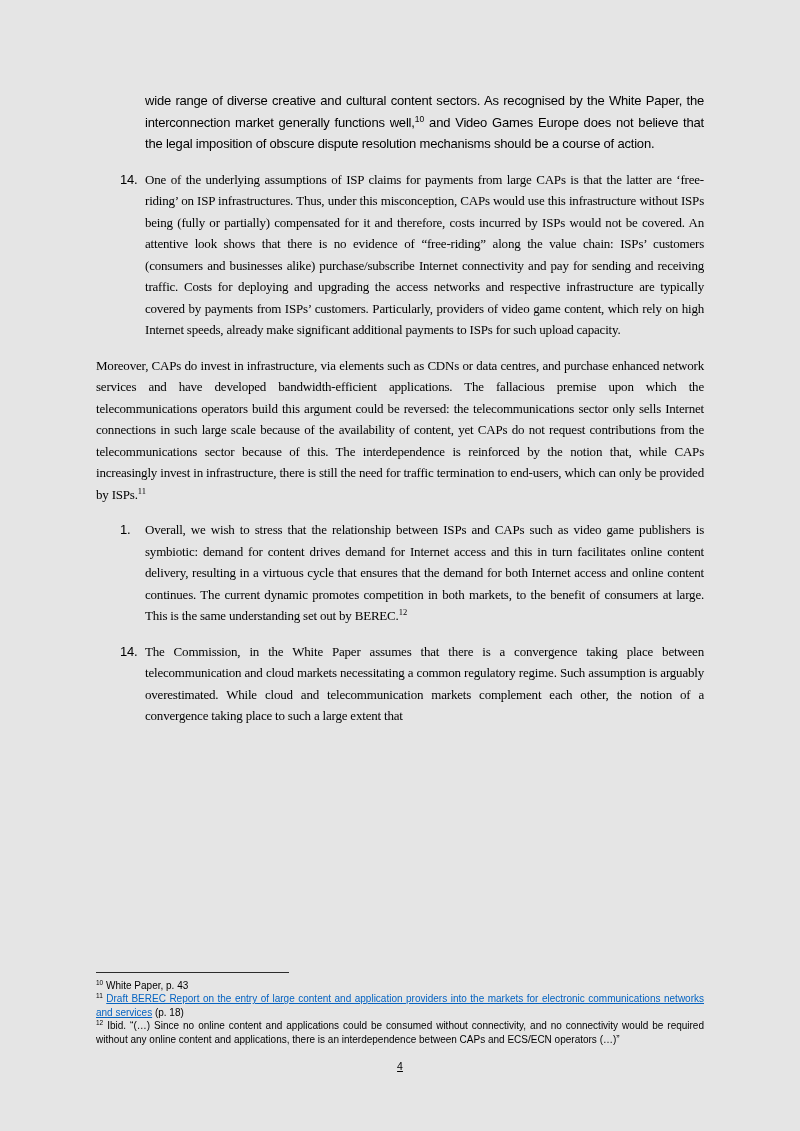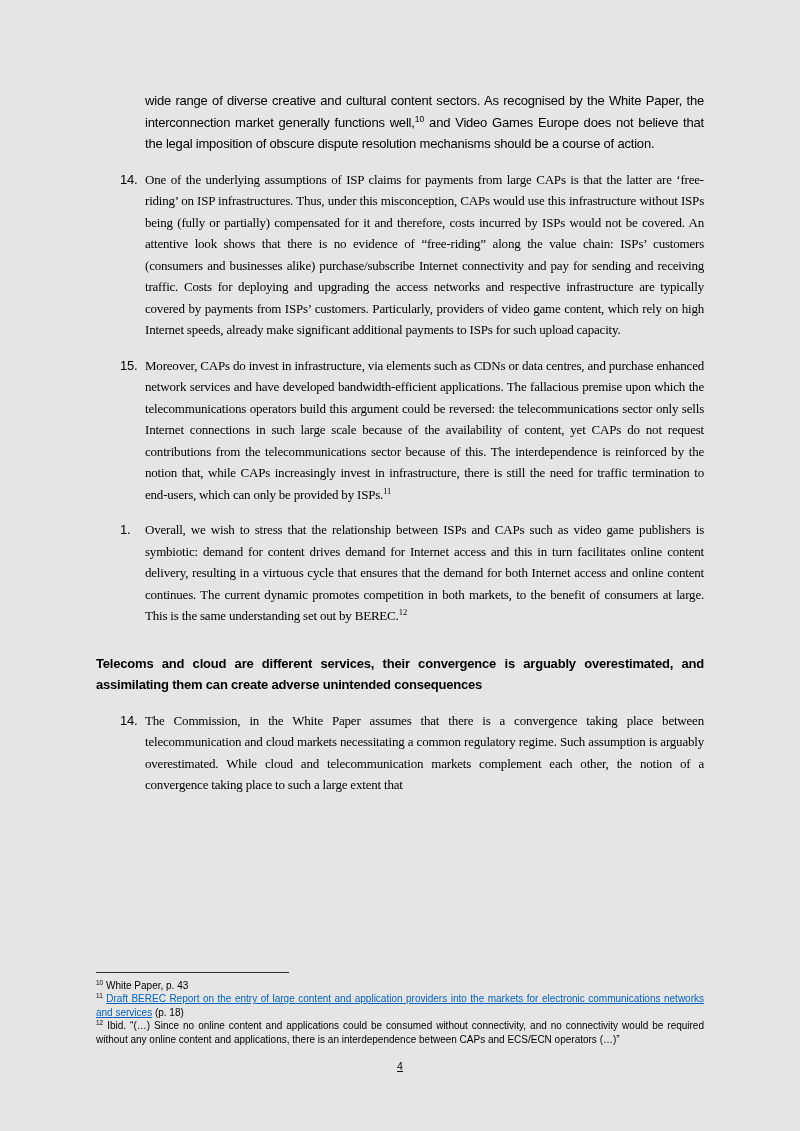--- a/index.html
+++ b/index.html
@@ -75,30 +75,28 @@
   <div class="content">
 
     <p class="para hang"><span>wide range of diverse creative and cultural content sectors. As recognised by the White Paper, the interconnection market generally functions well,</span><sup>10</sup><span> and Video Games Europe does not believe that the legal imposition of obscure dispute resolution mechanisms should be a course of action.</span></p>
 
     <div class="item">
       <span class="num">14.</span>
       <p class="itxt"><span>One of the underlying assumptions of ISP claims for payments from large CAPs is that the latter are ‘free-riding’ on ISP infrastructures. Thus, under this misconception, CAPs would use this infrastructure without ISPs being (fully or partially) compensated for it and therefore, costs incurred by ISPs would not be covered. An attentive look shows that there is no evidence of “free-riding” along the value chain: ISPs’ customers (consumers and businesses alike) purchase/subscribe Internet connectivity and pay for sending and receiving traffic. Costs for deploying and upgrading the access networks and respective infrastructure are typically covered by payments from ISPs’ customers. Particularly, providers of video game content, which rely on high Internet speeds, already make significant additional payments to ISPs for such upload capacity.</span></p>
     </div>
 
     <div class="item">
-      <span class="num">15.</span>
       <p class="itxt"><span>Moreover, CAPs do invest in infrastructure, via elements such as CDNs or data centres, and purchase enhanced network services and have developed bandwidth-efficient applications. The fallacious premise upon which the telecommunications operators build this argument could be reversed: the telecommunications sector only sells Internet connections in such large scale because of the availability of content, yet CAPs do not request contributions from the telecommunications sector because of this. The interdependence is reinforced by the notion that, while CAPs increasingly invest in infrastructure, there is still the need for traffic termination to end-users, which can only be provided by ISPs.</span><sup>11</sup></p>
     </div>
 
     <div class="item">
       <span class="num">1.</span>
       <p class="itxt"><span>Overall, we wish to stress that the relationship between ISPs and CAPs such as video game publishers is symbiotic: demand for content drives demand for Internet access and this in turn facilitates online content delivery, resulting in a virtuous cycle that ensures that the demand for both Internet access and online content continues. The current dynamic promotes competition in both markets, to the benefit of consumers at large. This is the same understanding set out by BEREC.</span><sup>12</sup></p>
     </div>
 
-    <p class="heading">Telecoms and cloud are different services, their convergence is arguably overestimated, and assimilating them can create adverse unintended consequences</p>
 
     <div class="item">
       <span class="num">14.</span>
       <p class="itxt"><span>The Commission, in the White Paper assumes that there is a convergence taking place between telecommunication and cloud markets necessitating a common regulatory regime. Such assumption is arguably overestimated. While cloud and telecommunication markets complement each other, the notion of a convergence taking place to such a large extent that</span></p>
     </div>
 
   </div>
 
   <div class="footer">
 

